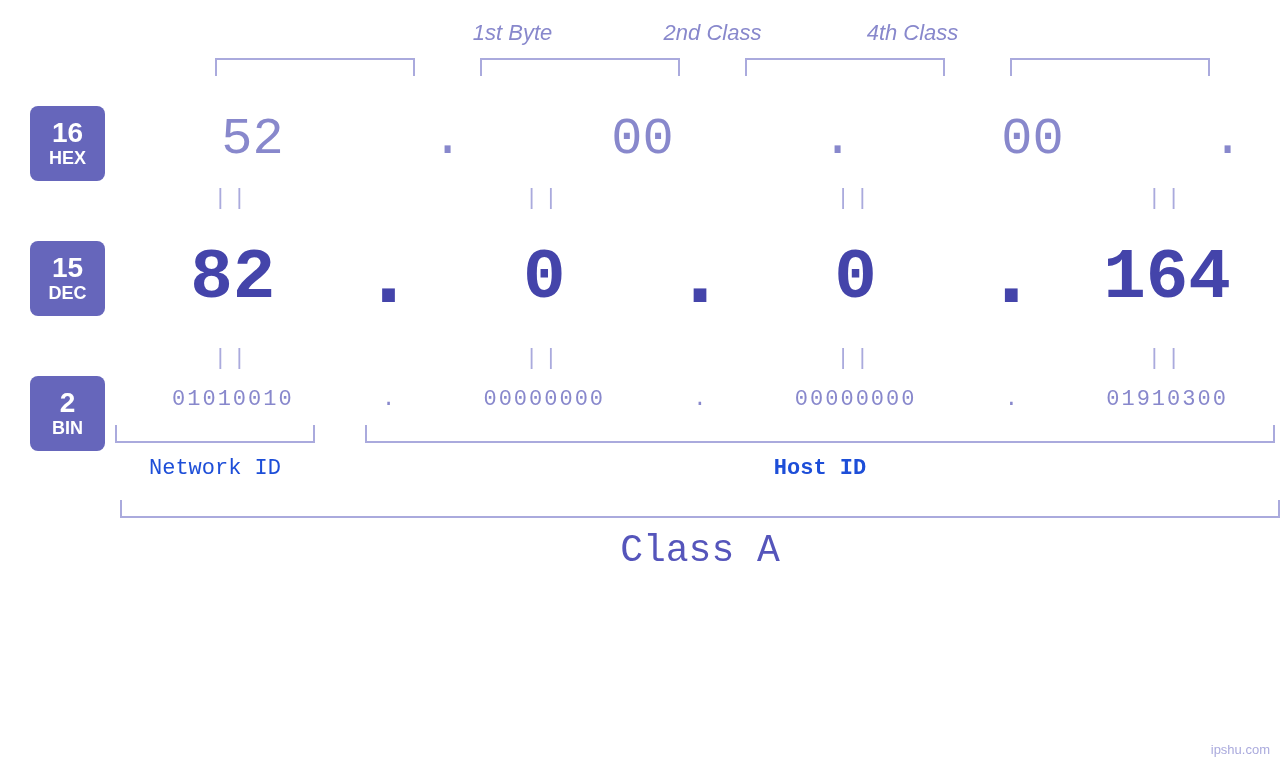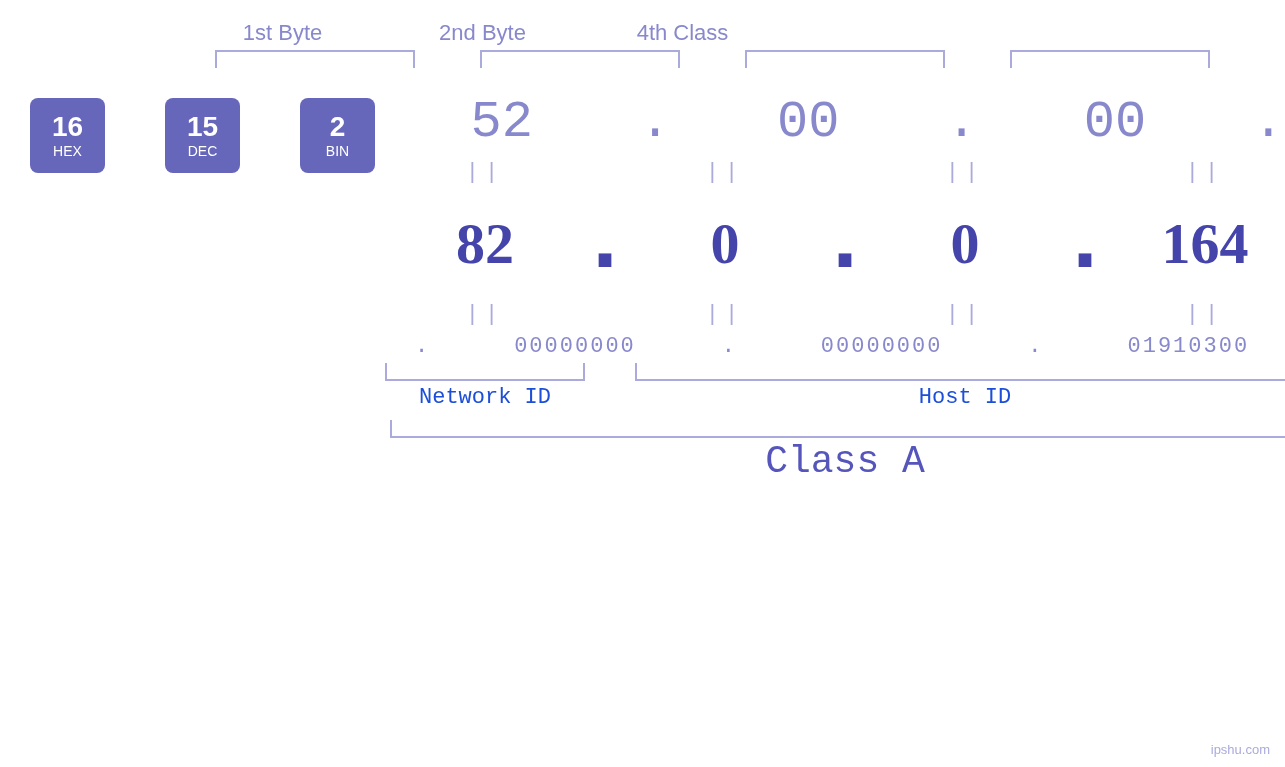--- a/index.html
+++ b/index.html
@@ -21,22 +21,23 @@
       flex-direction: column;
       align-items: center;
       padding-top: 20px;
     }
 
     
     .byte-headers {
       display: flex;
       width: 1060px;
       margin-left: 140px;
-      justify-content: flex-start;
-      margin-bottom: 4px;
+      justify-content: center;
+      margin-bottom: 12px;
+      font-style: italic;
     }
 
     .byte-header {
       color: #8888cc;
       font-size: 22px;
       font-family: Arial, sans-serif;
       width: 200px;
       text-align: center;
     }
 
@@ -61,21 +62,21 @@
     .main-grid {
       display: flex;
       width: 1285px;
       margin-top: 10px;
       align-items: flex-start;
     }
 
     
     .badges-col {
       display: flex;
-      flex-direction: row;
+      flex-direction: column;
       align-items: center;
       justify-content: space-around;
       padding-left: 30px;
       padding-top: 20px;
       gap: 60px;
     }
 
     .badge {
       width: 75px;
       height: 75px;
@@ -89,30 +90,31 @@
       font-family: Arial, sans-serif;
     }
 
     .badge-num {
       font-size: 28px;
       font-weight: bold;
       line-height: 1.1;
     }
 
     .badge-label {
-      font-size: 14px;
-      font-weight: normal;
+      font-size: 18px;
+      font-weight: bold;
     }
 
     
     .values-area {
       flex: 1;
       display: flex;
       flex-direction: column;
       padding-left: 10px;
+      gap: 9px;
     }
 
     
     .value-row {
       display: flex;
       align-items: center;
       justify-content: space-around;
       width: 100%;
     }
 
@@ -163,22 +165,22 @@
       letter-spacing: 6px;
     }
 
     .parallel-dot-cell {
       width: 40px;
     }
 
     
     .dec-value {
       color: #4444aa;
-      font-size: 58px;
-      font-family: Liberation Serif, serif;
+      font-size: 71px;
+      font-family: Liberation Mono, monospace;
       font-weight: bold;
     }
 
     .dec-dot {
       color: #4444aa;
       font-size: 90px;
       font-family: 'Courier New', monospace;
       font-weight: bold;
     }
 
@@ -225,21 +227,21 @@
       height: 15px;
     }
   </style>
 </head>
 <body>
 
 <div class="container">
 
   <div class="byte-headers">
     <div class="byte-header">1st Byte</div>
-    <div class="byte-header">2nd Byte</div>
+    <div class="byte-header">2nd Class</div>
     <div class="byte-header">4th Class</div>
   </div>
 
   <div class="top-bracket-row">
     <div class="top-bracket"></div>
     <div class="top-bracket"></div>
     <div class="top-bracket"></div>
     <div class="top-bracket"></div>
   </div>
 
@@ -323,20 +325,23 @@
         <div class="parallel-cell">||</div>
         <div class="parallel-dot-cell"></div>
         <div class="parallel-cell">||</div>
         <div class="parallel-dot-cell"></div>
         <div class="parallel-cell">||</div>
         <div class="parallel-dot-cell"></div>
         <div class="parallel-cell">||</div>
       </div>
 
       <div class="value-row">
+        <div class="value-cell">
+          <span class="bin-value">01010010</span>
+        </div>
         <div class="dot-cell">
           <span class="bin-dot">.</span>
         </div>
         <div class="value-cell">
           <span class="bin-value">00000000</span>
         </div>
         <div class="dot-cell">
           <span class="bin-dot">.</span>
         </div>
         <div class="value-cell">
@@ -358,21 +363,21 @@
         <div style="display:flex; flex-direction:column; align-items:center; flex:1;">
           <div style="width:calc(100% - 20px); height:18px; border-bottom:2px solid #aaaadd; border-left:2px solid #aaaadd; border-right:2px solid #aaaadd;"></div>
         </div>
       </div>
 
       <div style="display:flex; width:100%; justify-content:space-around; margin-top:4px;">
         <div style="width:200px; text-align:center;">
           <span class="bracket-label">Network ID</span>
         </div>
         <div style="width:40px;"></div>
-        <div style="flex:1; text-align:center;">
+        <div style="flex:1; text-align:center;font-weight:bold;">
           <span class="bracket-label">Host ID</span>
         </div>
       </div>
 
       <div style="display:flex; justify-content:center; margin-top:10px;">
         <div style="width:calc(100% - 10px); height:18px; border-bottom:2px solid #aaaadd; border-left:2px solid #aaaadd; border-right:2px solid #aaaadd;"></div>
       </div>
 
       <div style="text-align:center; margin-top:2px;">
         <span class="class-a-label">Class A</span>

